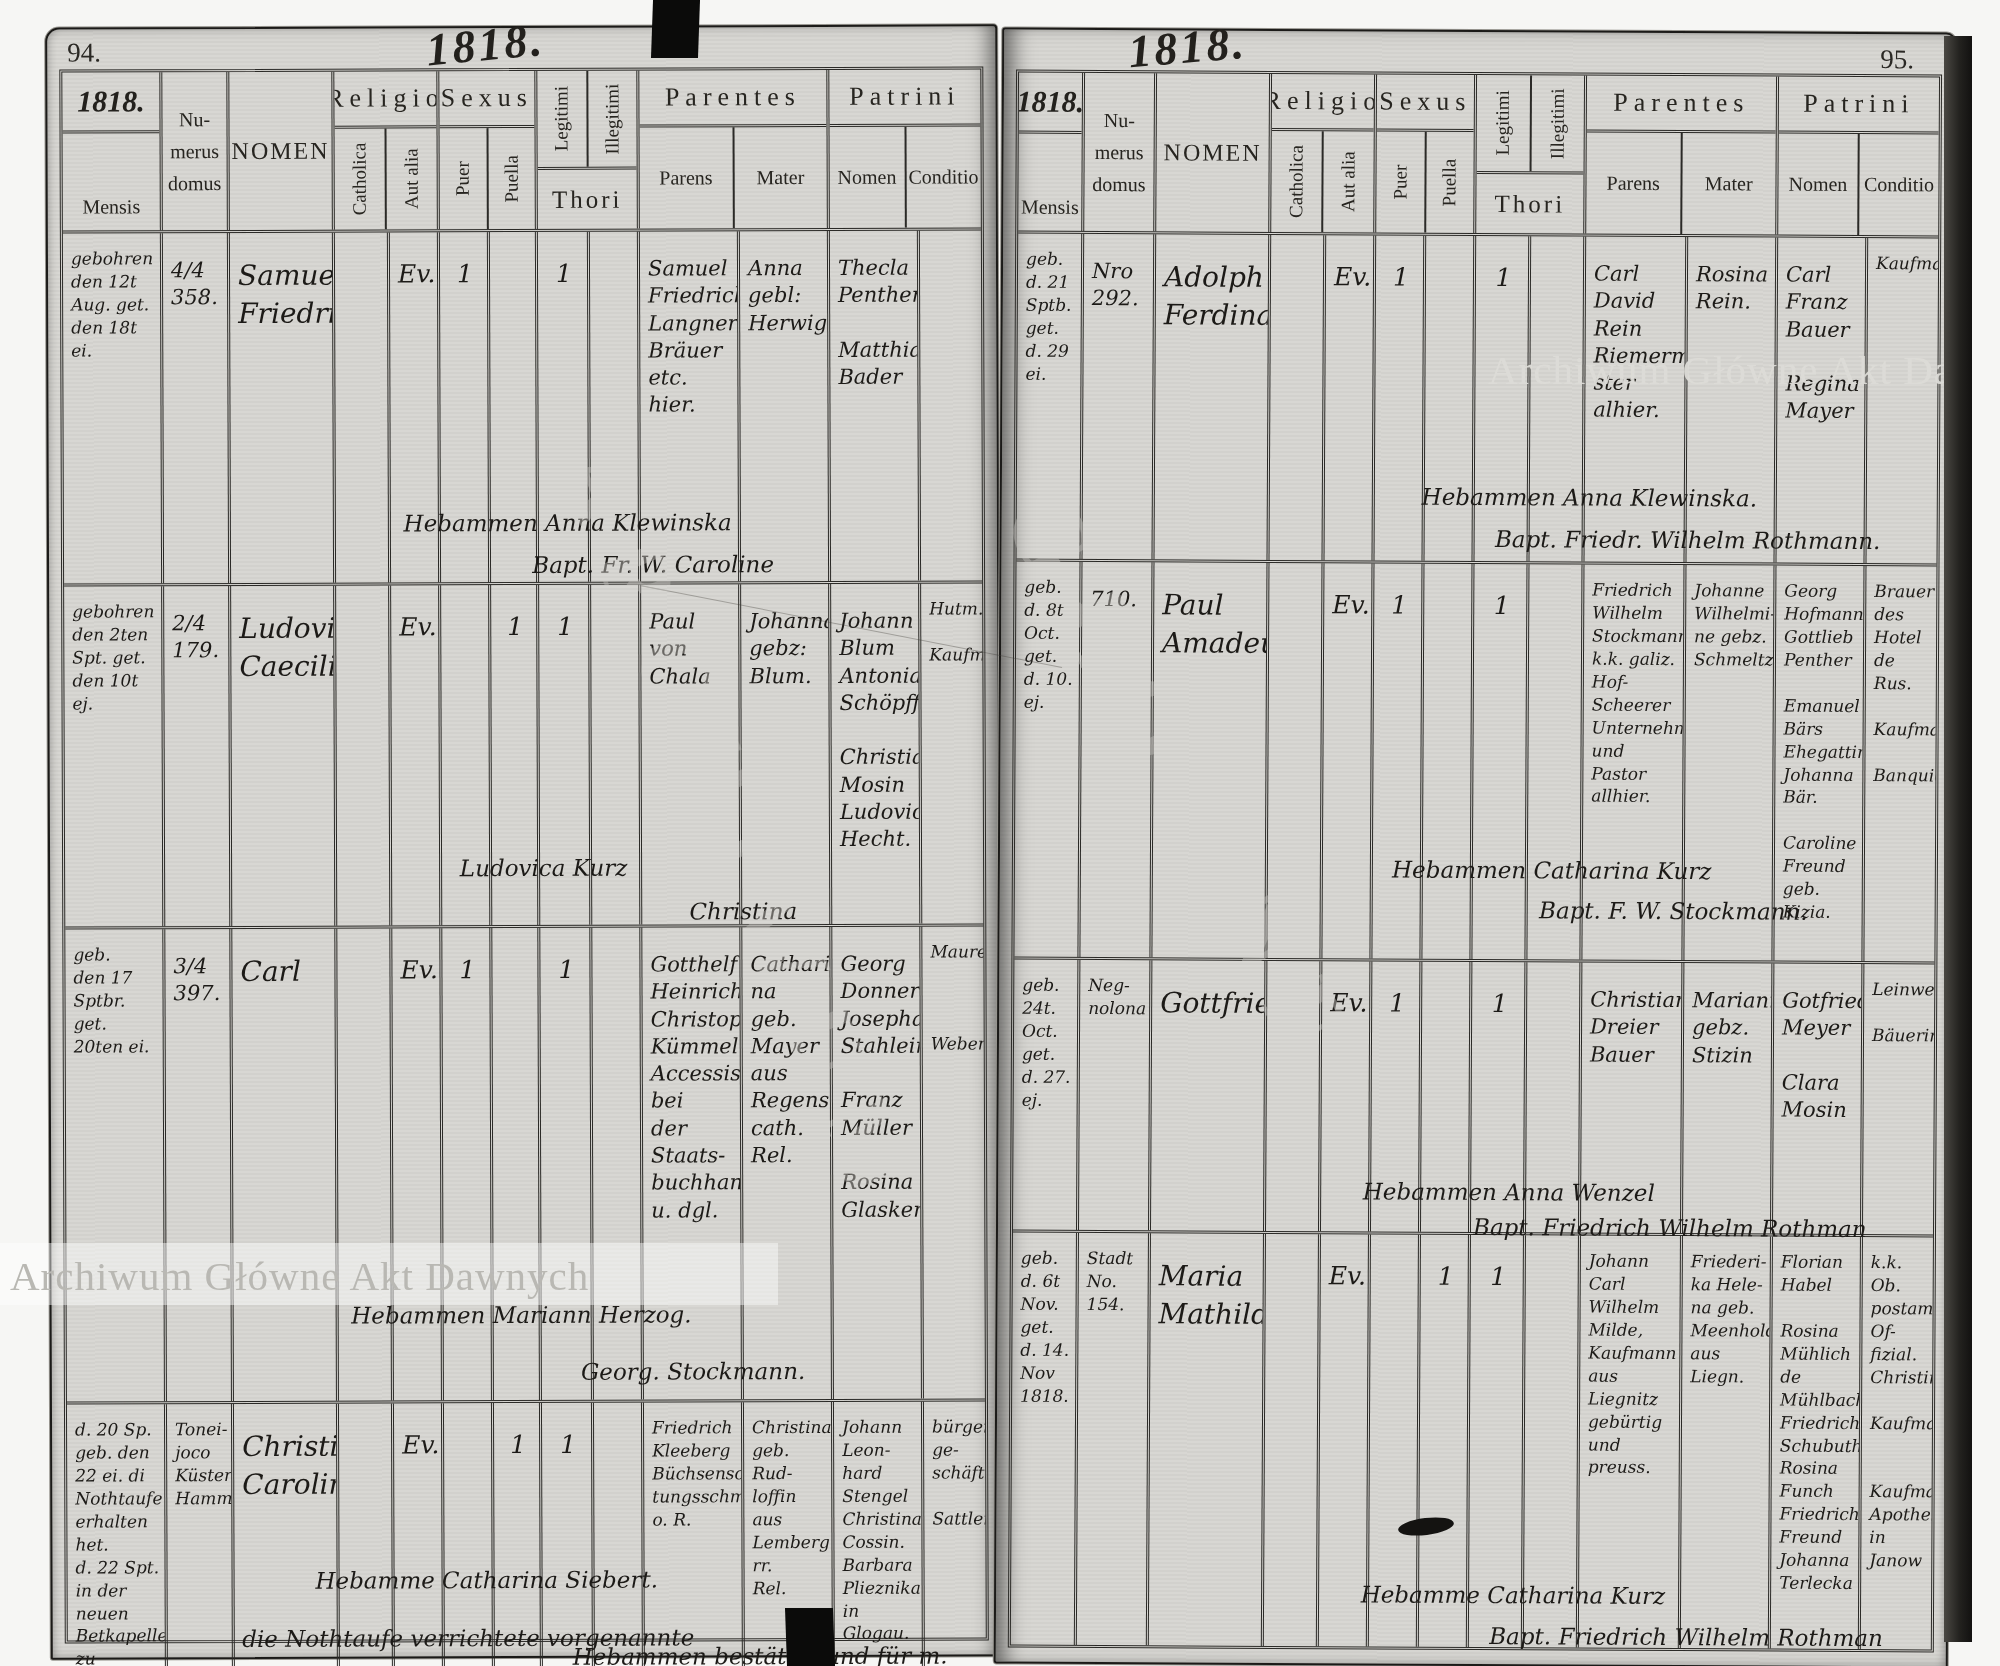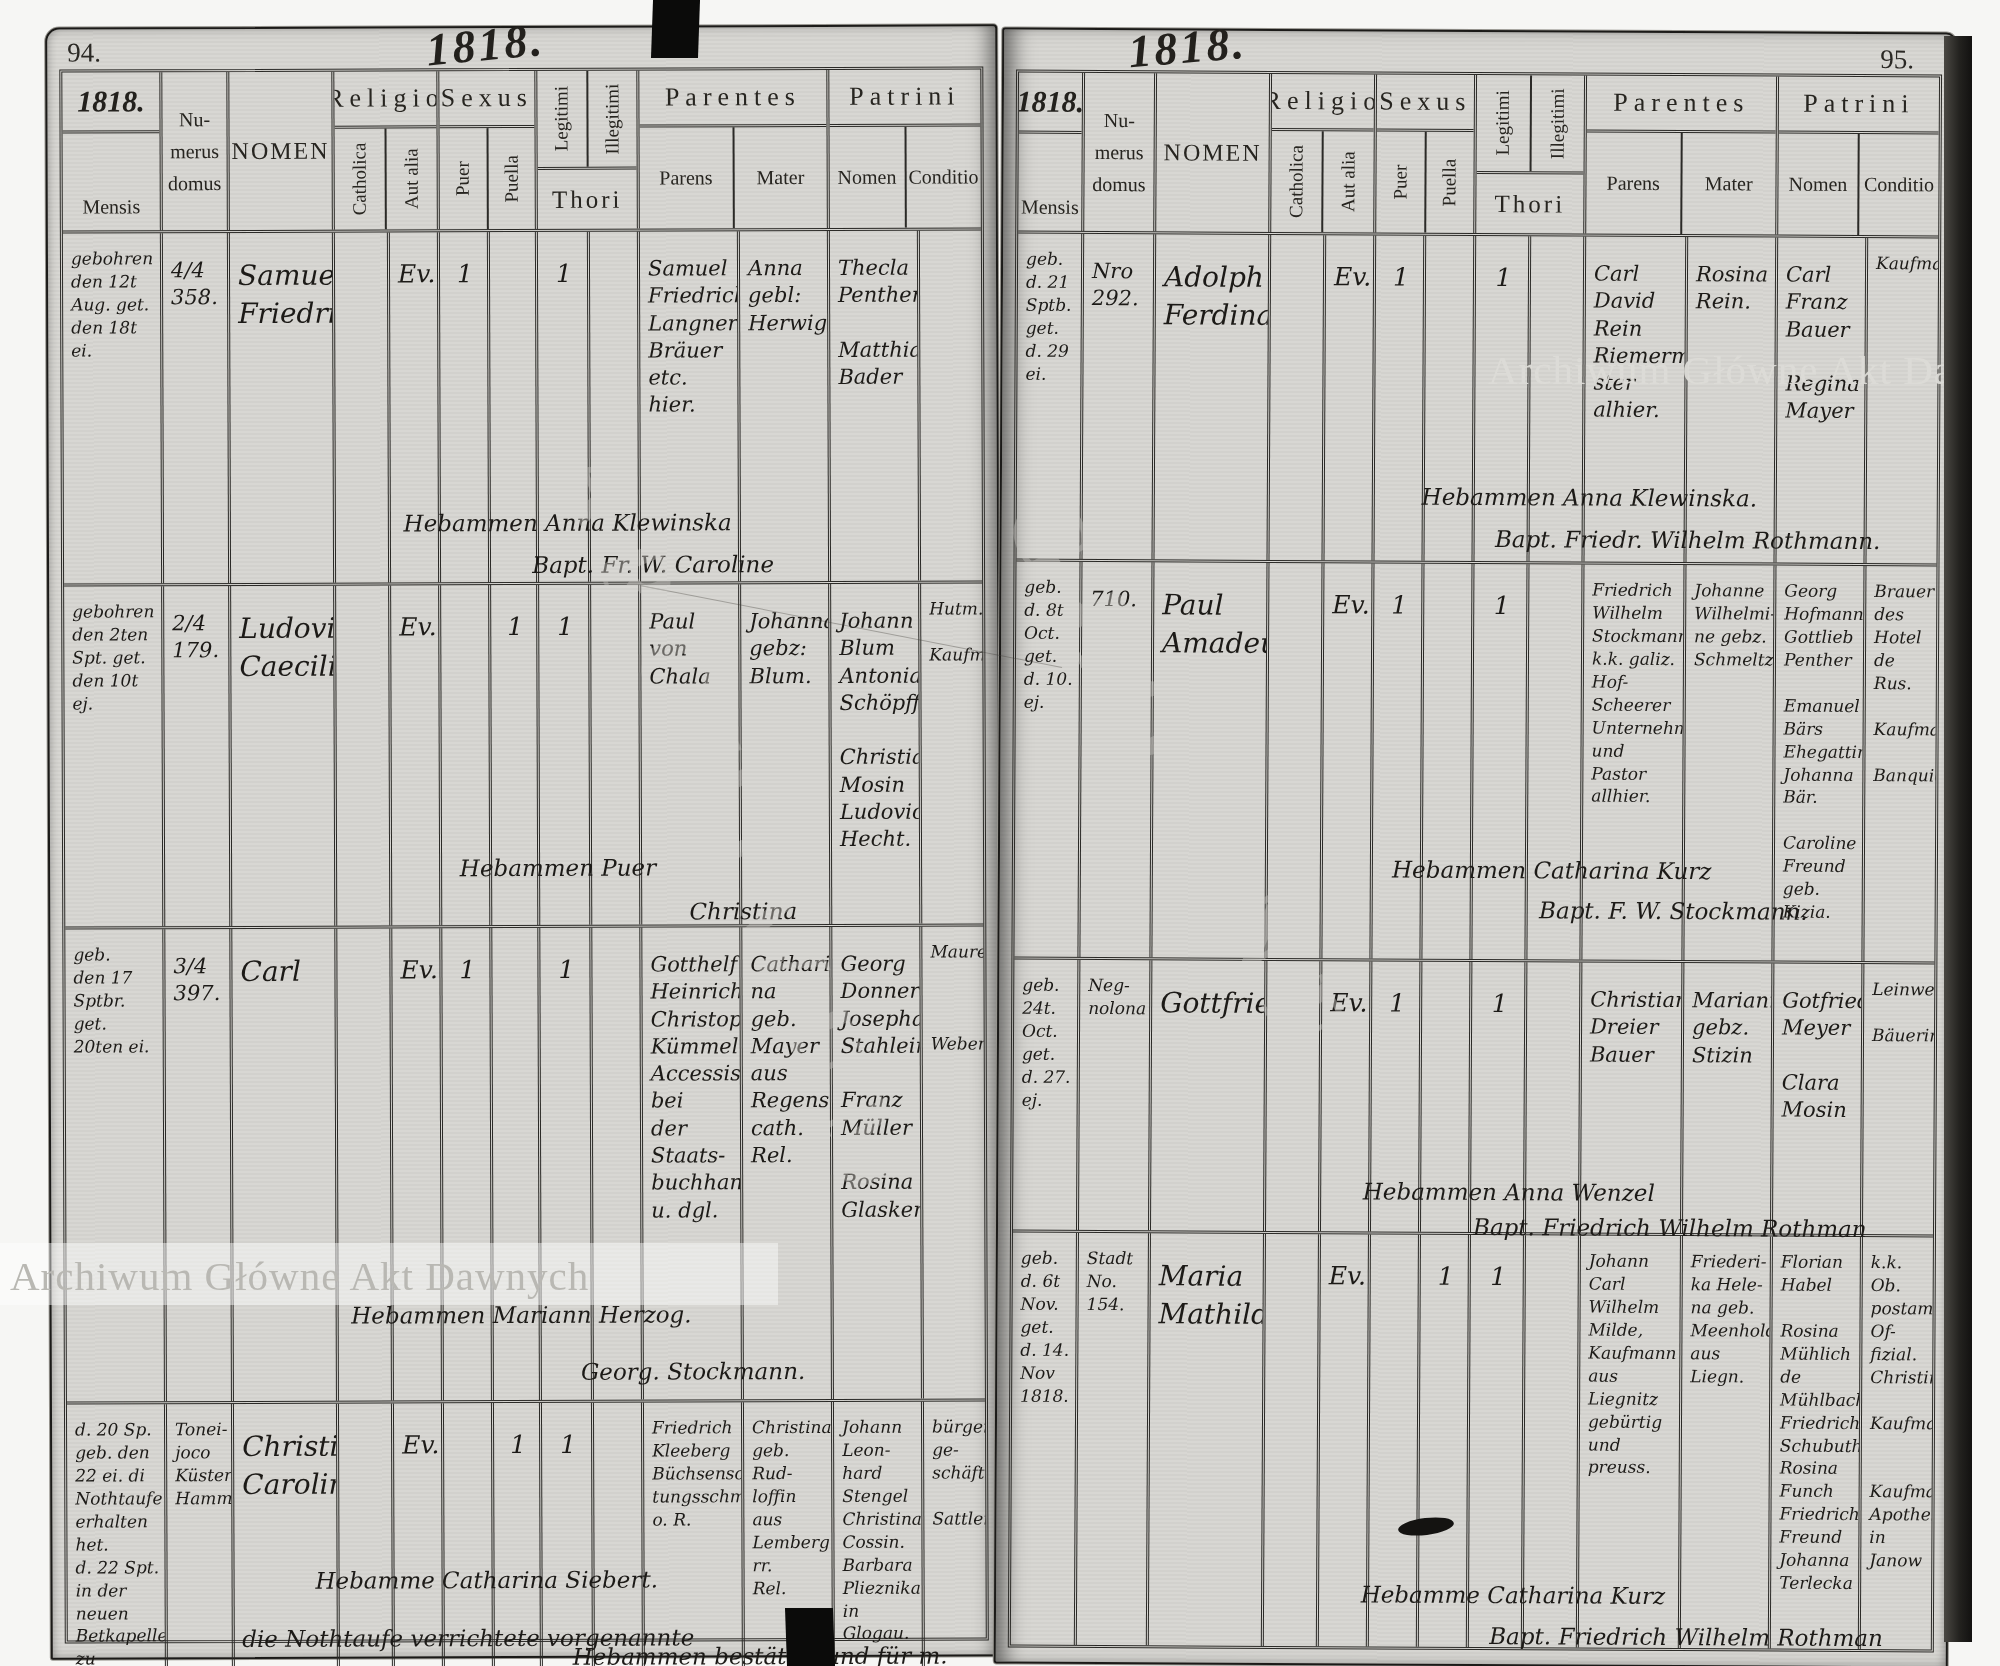--- a/index.html
+++ b/index.html
@@ -243,21 +243,21 @@
 Antonia
 Schöpff
 
 Christian
 Mosin
 Ludovica
 Hecht.</div>
       <div class="c hw sm">Hutm.
 
 Kaufm.</div>
-      <span class="note hw" style="left:43%;top:79%">Hebammen   Puer</span>
+      <span class="note hw" style="left:43%;top:79%">Ludovica   Kurz</span>
       <span class="note hw" style="left:68%;top:92%">Christina</span>
     </div>
 
     <div class="row left-cols" style="height:472px">
       <div class="c hw sm">geb.
 den 17 Sptbr.
 get.
 20ten ei.</div>
       <div class="c hw">3/4
 397.</div>

